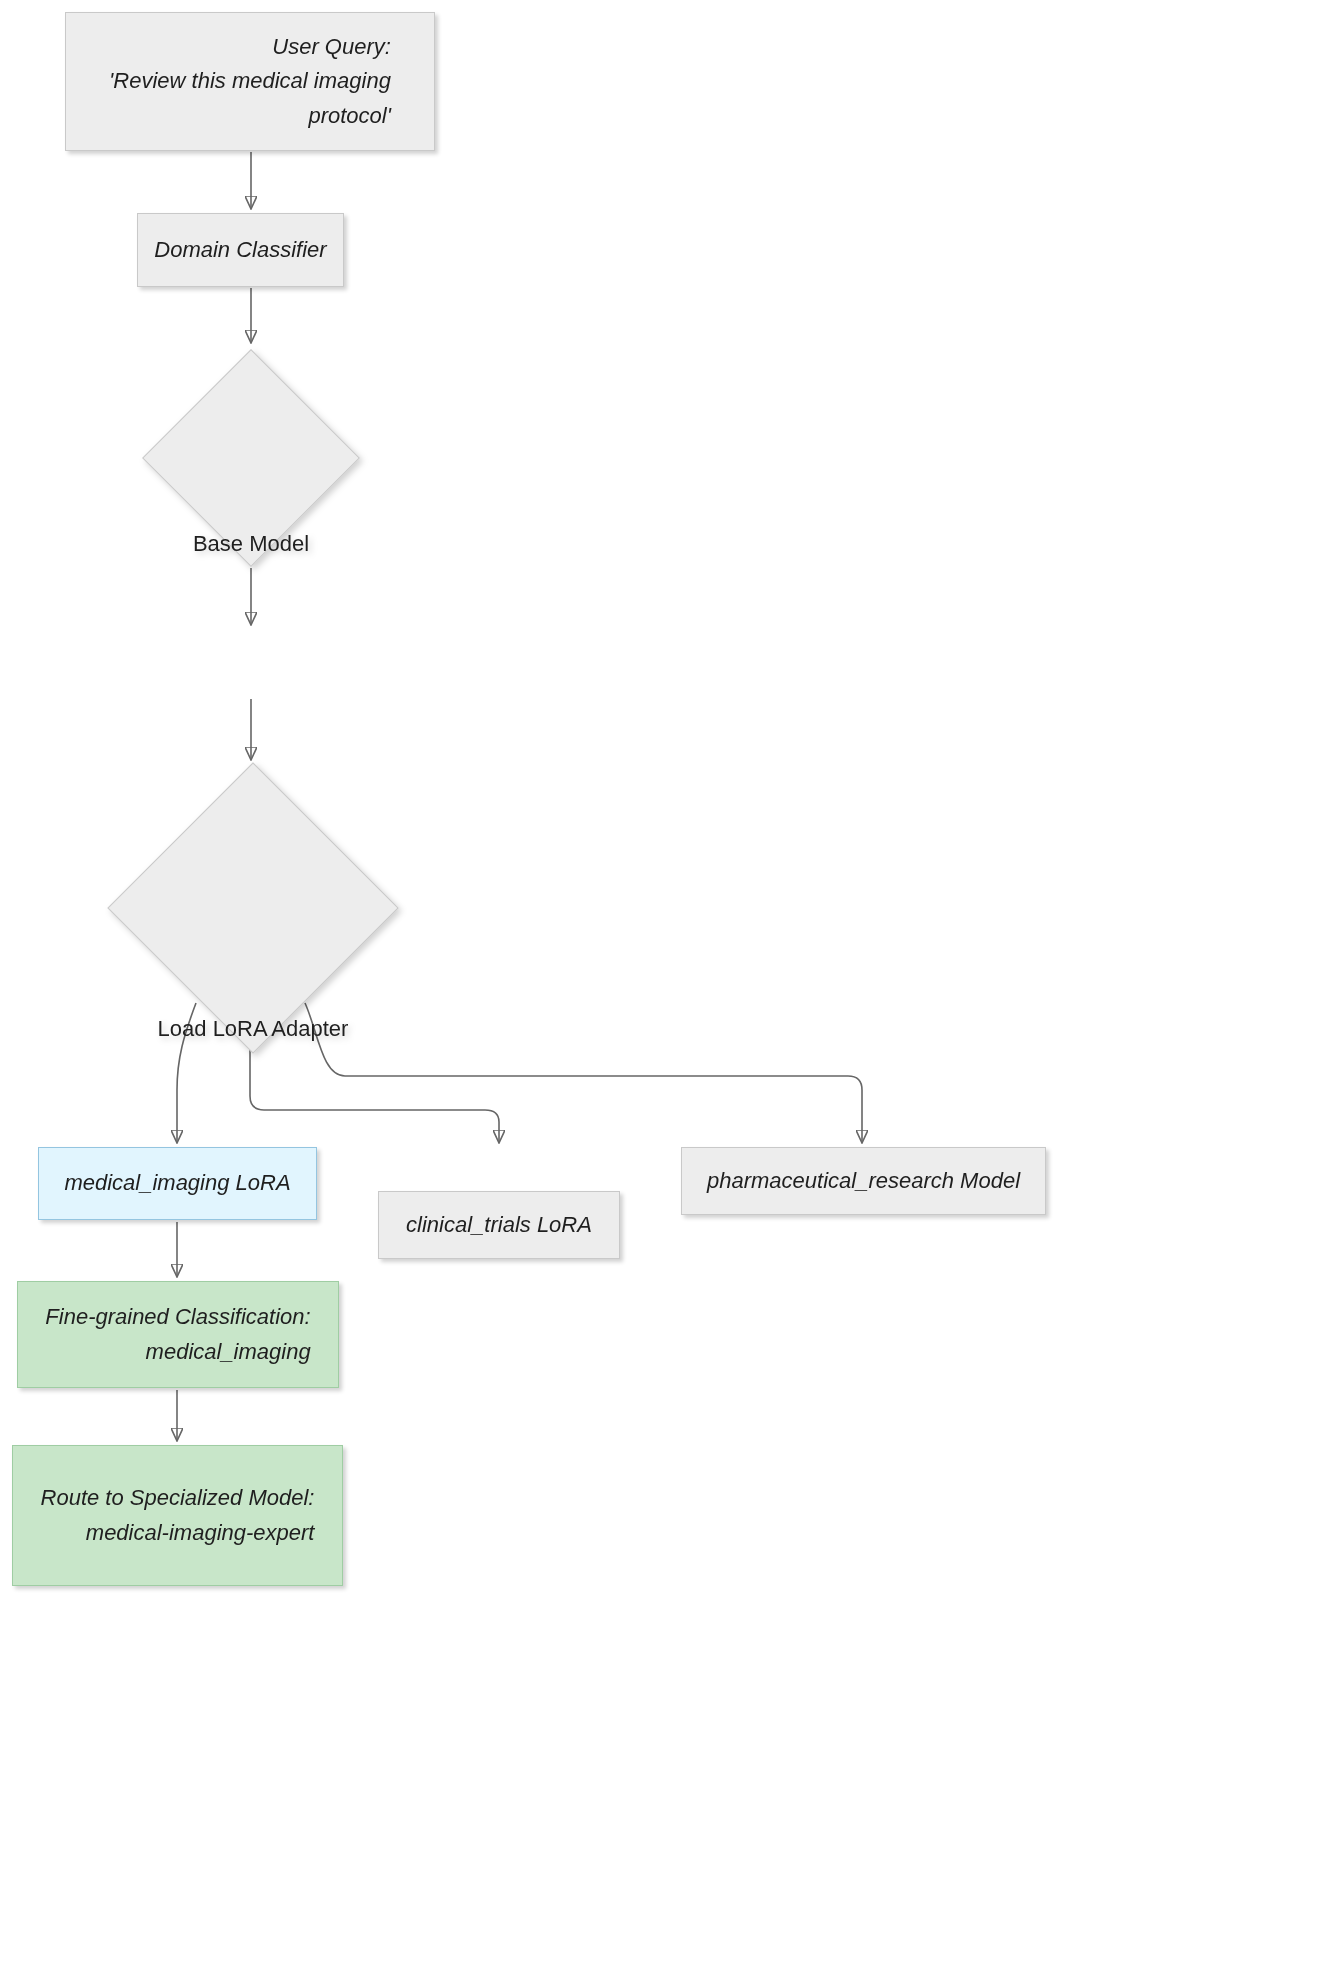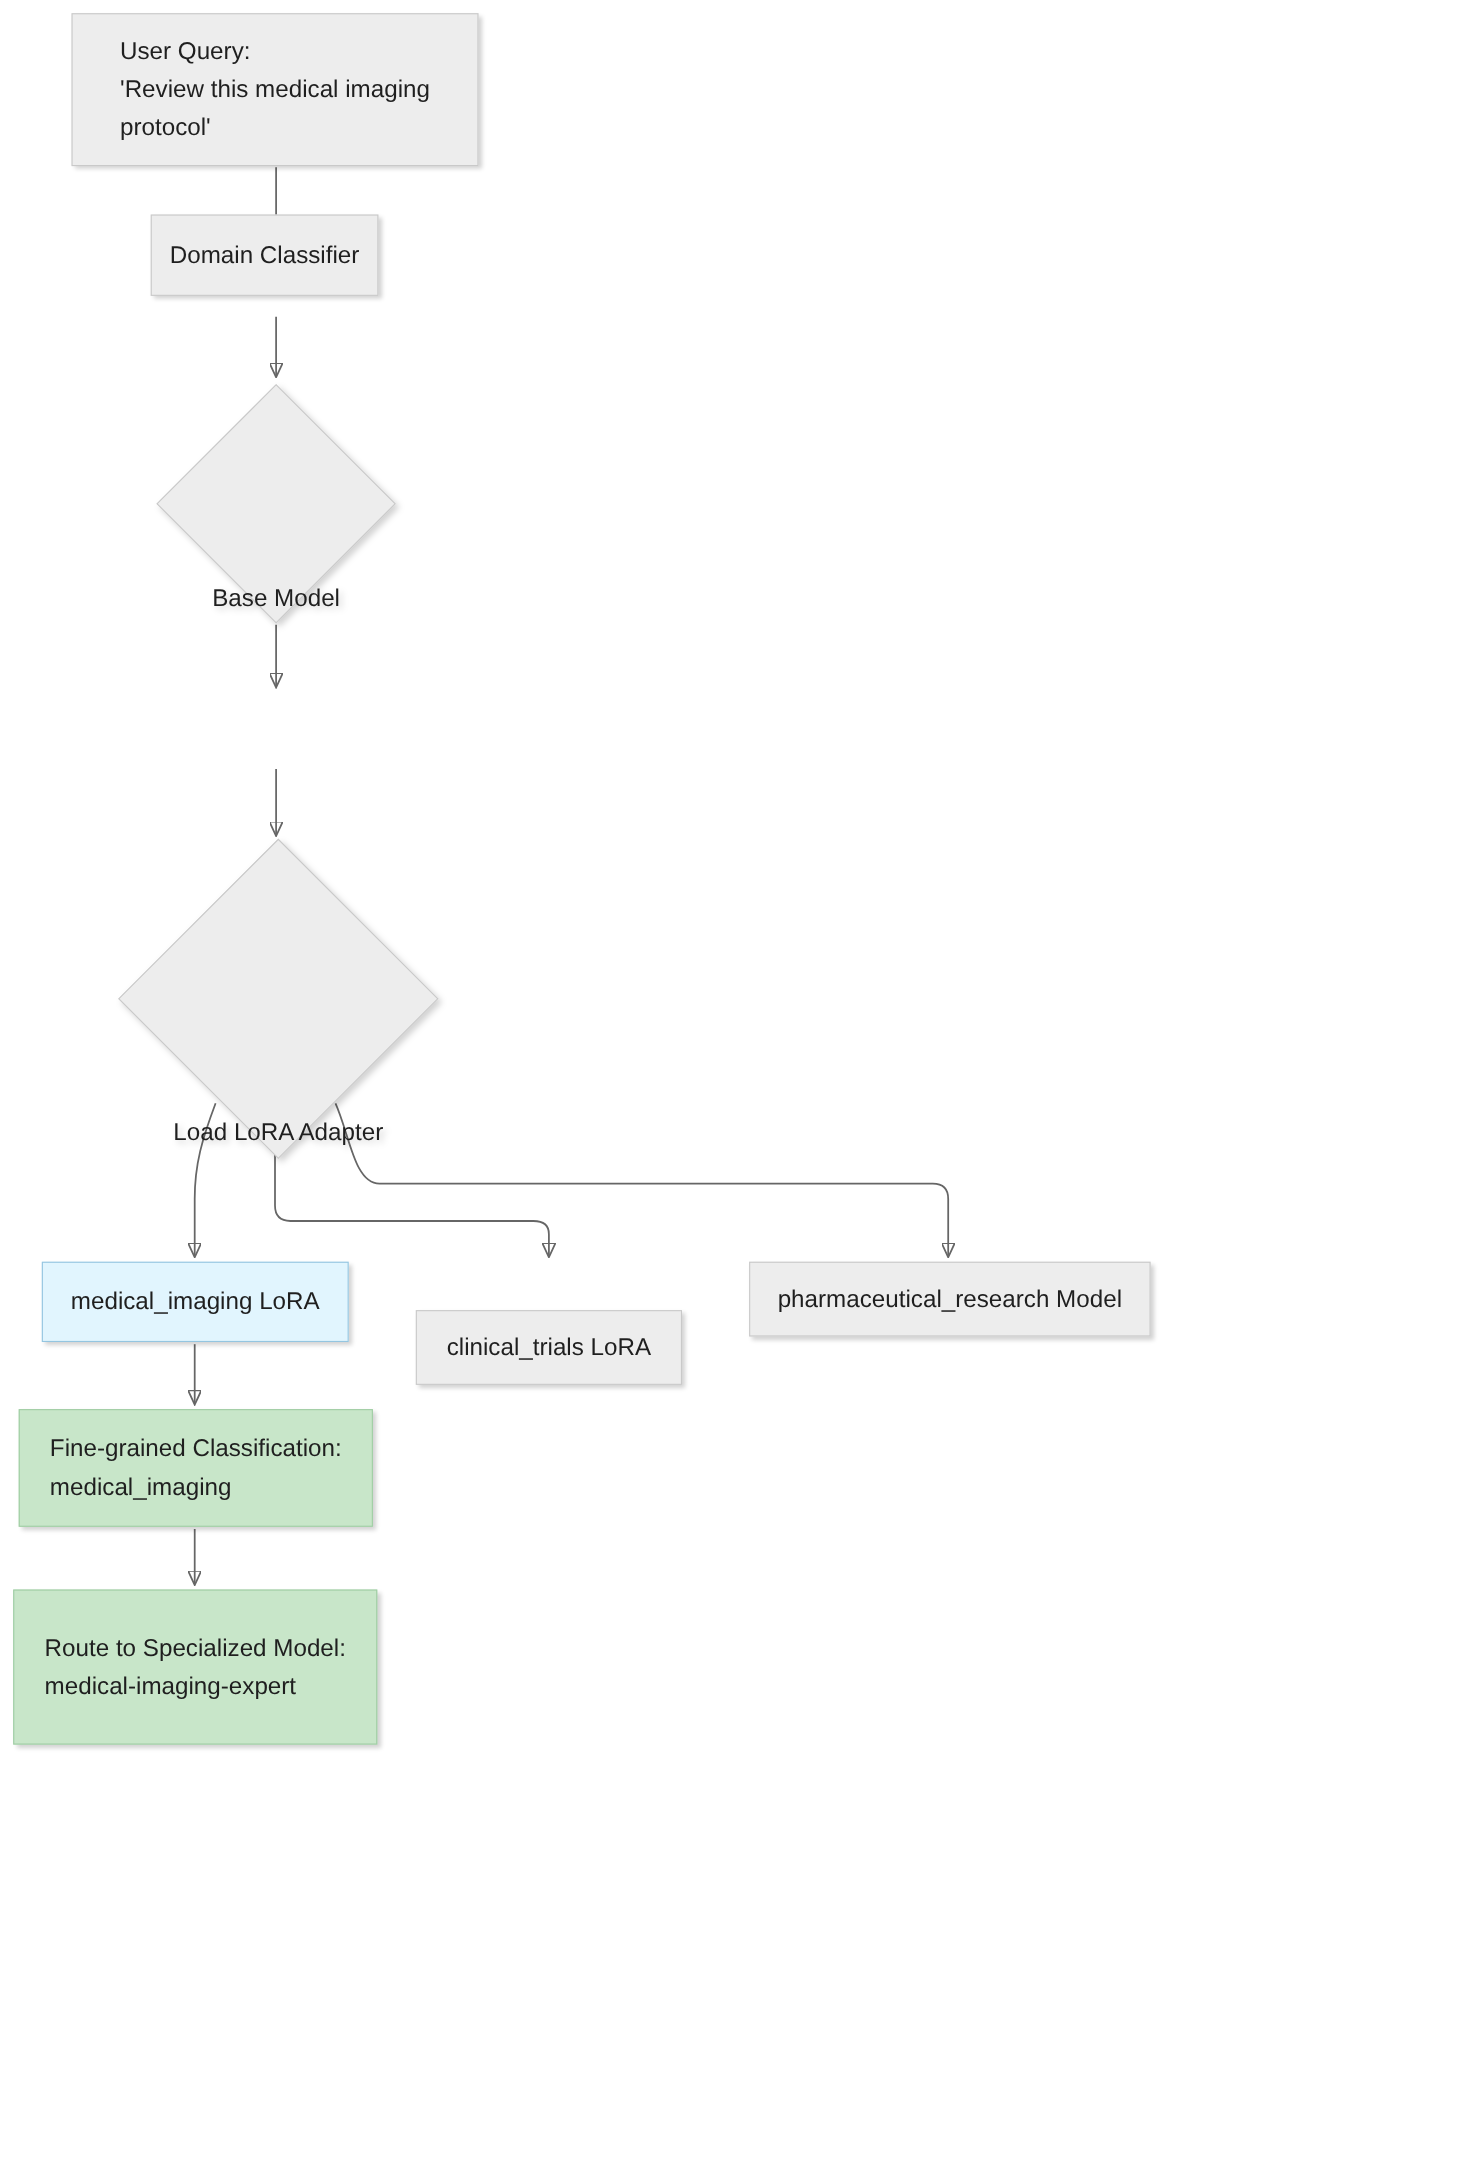--- a/index.html
+++ b/index.html
@@ -10,23 +10,24 @@
     background: #ffffff;
     font-family: "Liberation Sans", sans-serif;
     color: #1f1f1f;
     overflow: hidden;
   }
   .node {
     position: absolute;
     display: flex;
     align-items: center;
     justify-content: center;
-    text-align: left;
+    text-align: right;
     font-size: 22px;
     box-sizing: border-box;
+    font-style: italic;
   }
   .rect {
     background: #ededed;
     border: 1px solid #c9c9c9;
     box-shadow: 3px 3px 4px rgba(0,0,0,0.18);
   }
   .rect-blue {
     background: #e1f5fe;
     border: 1px solid #94c5e0;
     box-shadow: 3px 3px 4px rgba(0,0,0,0.18);
@@ -59,21 +60,21 @@
     border: 1px solid #c9c9c9;
   }
   .diamond .label {
     position: relative;
     z-index: 1;
   }
   #shape-base-model { width: 152px; height: 152px; }
   #shape-load-lora  { width: 204px; height: 204px; }
 
   #n-user-query        { left: 65px;  top: 12px;   width: 370px; height: 139px; }
-  #n-domain-classifier { left: 137px; top: 195px;  width: 207px; height: 74px;  }
+  #n-domain-classifier { left: 137px; top: 213px;  width: 207px; height: 74px;  }
   #n-base-model        { left: 145px; top: 348px;  width: 212px; height: 219px; }
   #n-detect            { left: 92px;  top: 628px;  width: 318px; height: 70px;  }
   #n-load-lora         { left: 108px; top: 763px;  width: 290px; height: 289px; }
   #n-medical-imaging   { left: 38px;  top: 1147px; width: 279px; height: 73px;  }
   #n-clinical-trials   { left: 378px; top: 1147px; width: 242px; height: 68px; margin-top: 44px;  }
   #n-pharma            { left: 681px; top: 1147px; width: 365px; height: 68px;  }
   #n-fine-grained      { left: 17px;  top: 1281px; width: 322px; height: 107px; }
   #n-route             { left: 12px;  top: 1445px; width: 331px; height: 141px; }
 
   #edges {

